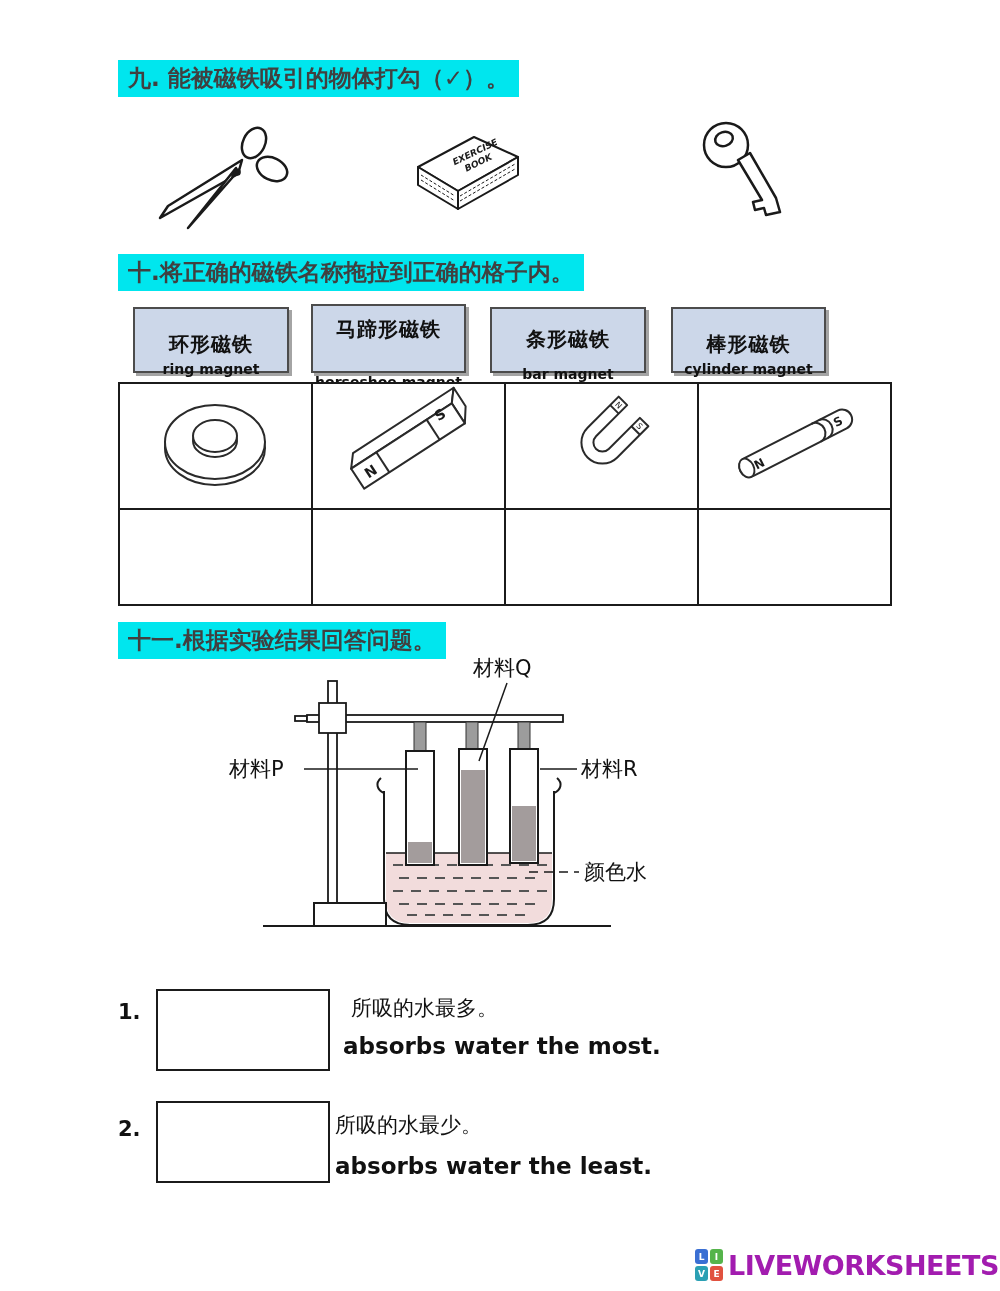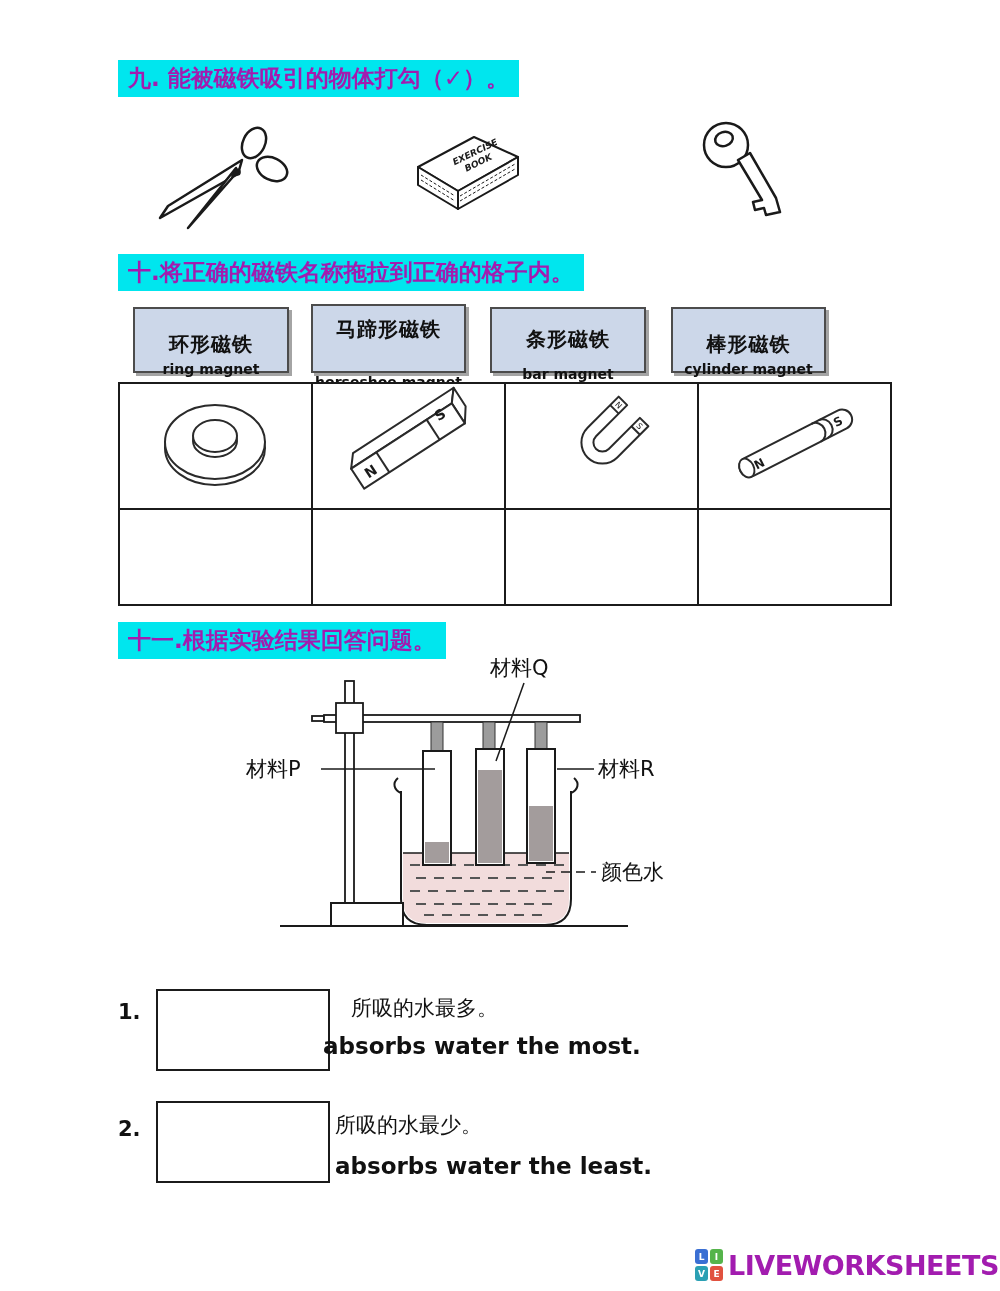--- a/index.html
+++ b/index.html
@@ -1,20 +1,20 @@
 <!DOCTYPE html>
 <html><head>
 <meta charset="utf-8">
 <style>
   html,body{margin:0;padding:0;background:#fff;}
   #page{position:relative;width:1000px;height:1291px;background:#ffffff;
         font-family:"DejaVu Sans","Liberation Sans",sans-serif;color:#111;overflow:hidden;}
   .abs{position:absolute;}
   .hl{background:#00e6ee;font-weight:bold;font-size:23px;line-height:1.25;
-      padding:4px 10px;white-space:nowrap;color:#a21caf;}
+      padding:4px 10px;white-space:nowrap;color:#404040;}
   
   .nbox{background:#ccd7e9;border:2px solid #4c4c4c;box-shadow:3px 3px 0 rgba(90,90,90,.55);
         display:flex;flex-direction:column;align-items:center;justify-content:center;
         text-align:center;cursor:grab;}
   .nbox .zh{font-size:20px;font-weight:bold;letter-spacing:1px;margin-top:28px;}
   .nbox .en{font-size:14px;font-weight:bold;margin-top:3px;}
   
   table.magtable{position:absolute;left:118px;top:382px;border-collapse:collapse;}
   table.magtable td{border:2px solid #1b1b1b;width:191px;padding:0;background:#fff;
                     text-align:center;vertical-align:middle;}
@@ -156,21 +156,21 @@
       <td></td>
       <td></td>
       <td></td>
       <td></td>
     </tr>
   </tbody>
     </table>
 
   <div class="abs hl" style="left:118px;top:610px;margin-top:12px;">十一.根据实验结果回答问题。</div>
 
-  <div class="abs" style="left:228px;top:645px;">
+  <div class="abs" style="left:211px;top:645px;">
     <svg width="500" height="320" viewBox="0 0 500 320">
 
       <g fill="#fff" stroke="#1a1a1a" stroke-width="1.8">
         <rect x="84" y="71" width="12" height="5"></rect>
         <rect x="96" y="70" width="256" height="7"></rect>
         <rect x="117" y="36" width="9" height="224"></rect>
         <rect x="108" y="58" width="27" height="30"></rect>
       </g>
 
       <g fill="#9c9c9c" stroke="#333" stroke-width="1">
@@ -213,21 +213,21 @@
       <line x1="329" y1="124" x2="366" y2="124" stroke="#1a1a1a" stroke-width="1.5"></line>
       <text x="373" y="234" font-size="21" fill="#111">颜色水</text>
       <line x1="318" y1="227" x2="368" y2="227" stroke="#1a1a1a" stroke-width="1.5" stroke-dasharray="9 6"></line>
     </svg>
   </div>
 
   <div class="abs" style="left:115px;top:985px;width:620px;height:100px;">
     <span class="abs qnum" style="left:3px;top:15px;">1.</span>
     <input class="ansbox" style="left: 41px; top: 4px;" type="text">
     <span class="abs qzh" style="left:236px;top:9px;">所吸的水最多。</span>
-    <span class="abs qen" style="left:208px;top:48px;">absorbs water the most.</span>
+    <span class="abs qen" style="left:228px;top:48px;">absorbs water the most.</span>
   </div>
 
   <div class="abs" style="left:115px;top:1095px;width:620px;height:100px;">
     <span class="abs qnum" style="left:3px;top:22px;">2.</span>
     <input class="ansbox" style="left: 41px; top: 6px;" type="text">
     <span class="abs qzh" style="left:220px;top:16px;">所吸的水最少。</span>
     <span class="abs qen" style="left:220px;top:58px;">absorbs water the least.</span>
   </div>
 
   <div id="logo" class="abs" style="left:695px;top:1249px;">

